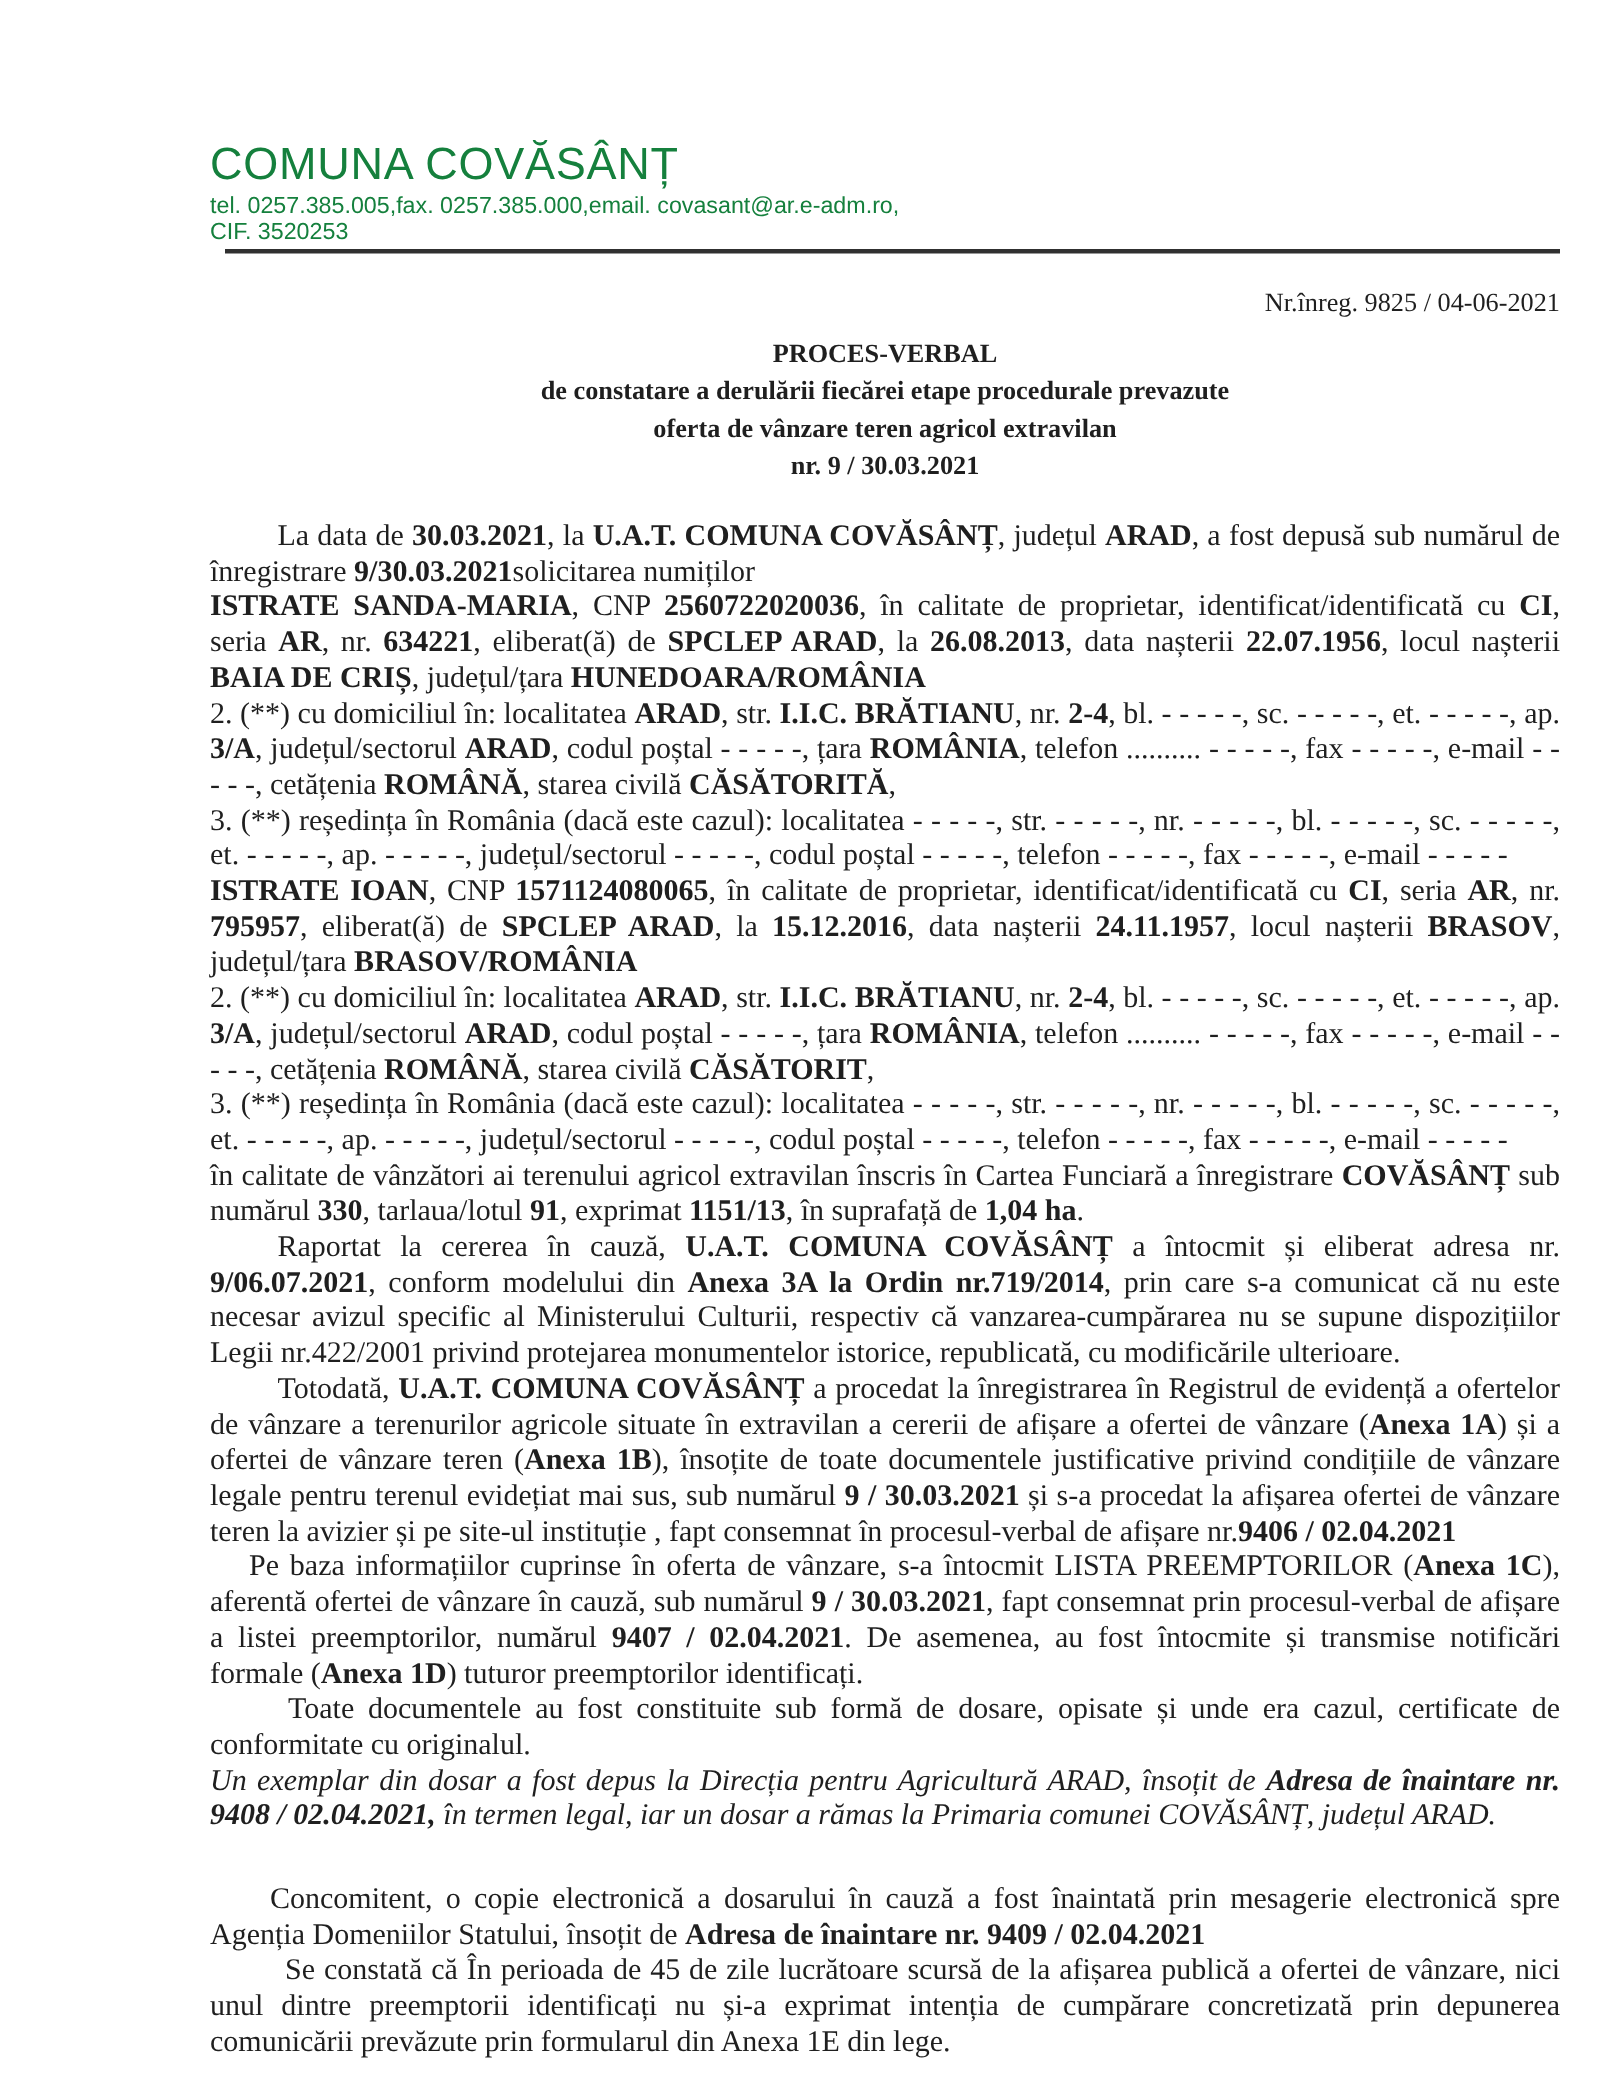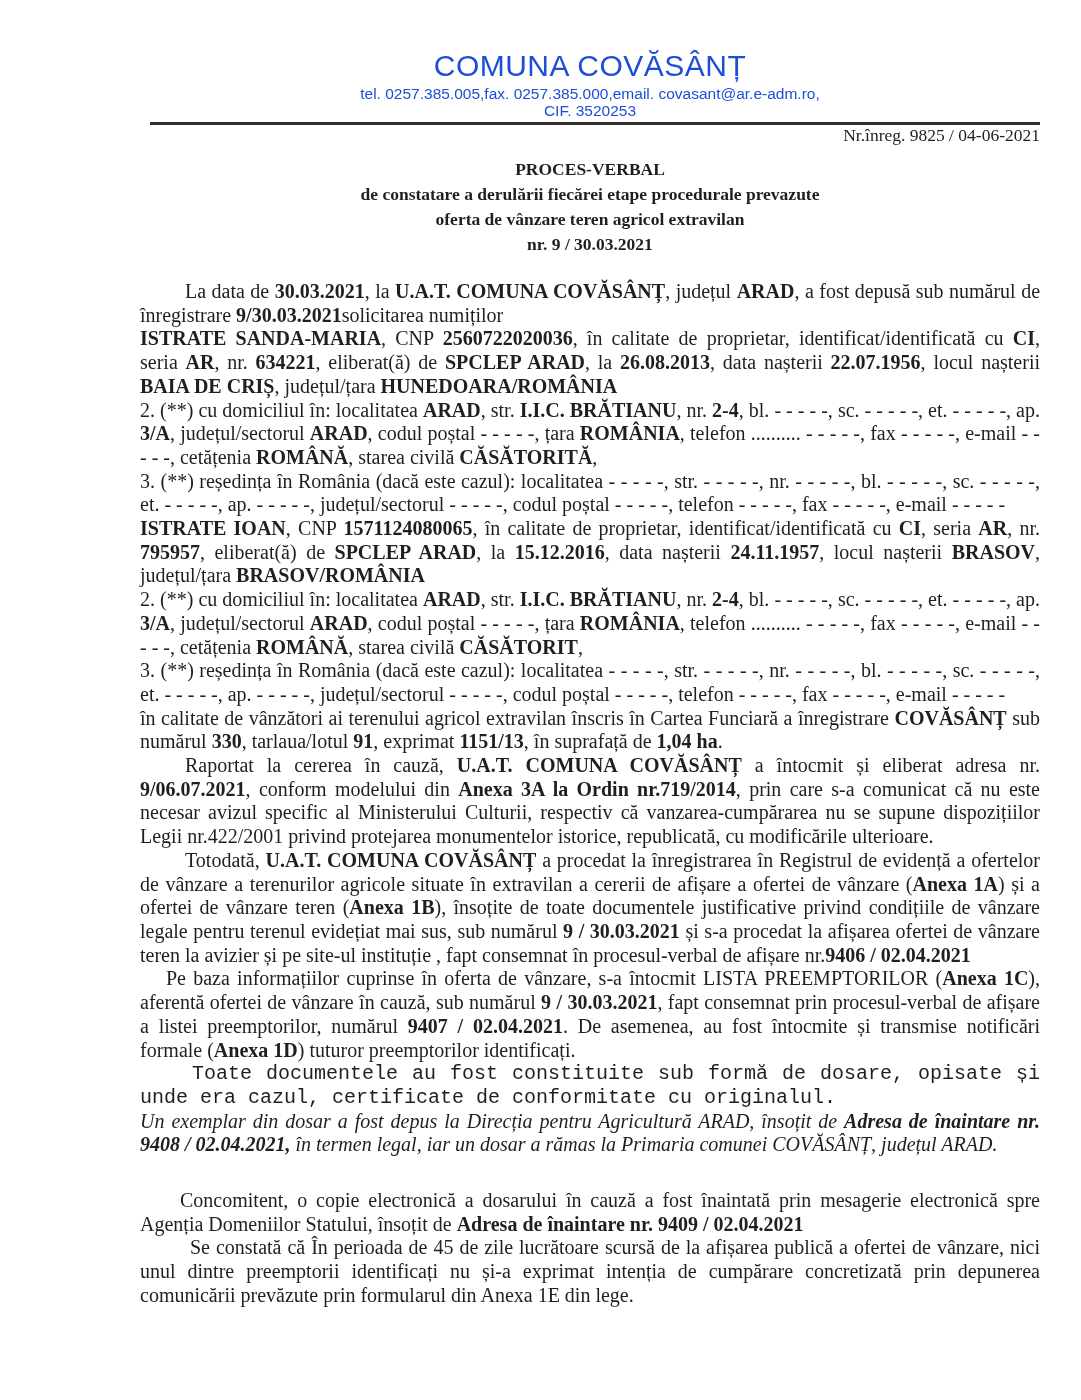--- a/index.html
+++ b/index.html
@@ -12,23 +12,23 @@
     font-family: "Liberation Serif", serif;
     color: #1f1f1f;
   }
   .content {
     margin-left: 140px;
     width: 900px;
   }
   
   .org-header {
     padding-top: 50px;
-    text-align: center;
     font-family: "Liberation Sans", sans-serif;
-    color: #1d4ed8;
+    color: #15803d;
+    margin-top: 44px;
   }
   .org-name {
     font-size: 30px;
     line-height: 32px;
     font-weight: 400;
     letter-spacing: 0.5px;
   }
   .org-address {
     margin-top: 3px;
     font-size: 15.5px;
@@ -36,20 +36,21 @@
   }
   .org-address div { white-space: nowrap; }
   .header-divider {
     border: none;
     border-top: 3px solid #303030;
     margin: 3px 0 0 10px;
     height: 0;
   }
   
   .reg-number {
+    margin-top: 22px;
     text-align: right;
     font-size: 17.5px;
     line-height: 20px;
   }
   
   .doc-title {
     margin-top: 12px;
     text-align: center;
     font-weight: bold;
     font-size: 17.5px;
@@ -94,20 +95,20 @@
         <p style="text-indent: 0px;"><b>ISTRATE SANDA-MARIA</b><span>, CNP </span><b>2560722020036</b><span>, în calitate de proprietar, identificat/identificată cu </span><b>CI</b><span>, seria </span><b>AR</b><span>, nr. </span><b>634221</b><span>, eliberat(ă) de </span><b>SPCLEP ARAD</b><span>, la </span><b>26.08.2013</b><span>, data nașterii </span><b>22.07.1956</b><span>, locul nașterii </span><b>BAIA DE CRIȘ</b><span>, județul/țara </span><b>HUNEDOARA/ROMÂNIA</b></p>
         <p style="text-indent: 0px;"><span>2. (**) cu domiciliul în: localitatea </span><b>ARAD</b><span>, str. </span><b>I.I.C. BRĂTIANU</b><span>, nr. </span><b>2-4</b><span>, bl. - - - - -, sc. - - - - -, et. - - - - -, ap. </span><b>3/A</b><span>, județul/sectorul </span><b>ARAD</b><span>, codul poștal - - - - -, țara </span><b>ROMÂNIA</b><span>, telefon .......... - - - - -, fax - - - - -, e-mail - - - - -, cetățenia </span><b>ROMÂNĂ</b><span>, starea civilă </span><b>CĂSĂTORITĂ</b><span>,</span></p>
         <p style="text-indent: 0px;"><span>3. (**) reședința în România (dacă este cazul): localitatea - - - - -, str. - - - - -, nr. - - - - -, bl. - - - - -, sc. - - - - -, et. - - - - -, ap. - - - - -, județul/sectorul - - - - -, codul poștal - - - - -, telefon - - - - -, fax - - - - -, e-mail - - - - -</span></p>
         <p style="text-indent: 0px;"><b>ISTRATE IOAN</b><span>, CNP </span><b>1571124080065</b><span>, în calitate de proprietar, identificat/identificată cu </span><b>CI</b><span>, seria </span><b>AR</b><span>, nr. </span><b>795957</b><span>, eliberat(ă) de </span><b>SPCLEP ARAD</b><span>, la </span><b>15.12.2016</b><span>, data nașterii </span><b>24.11.1957</b><span>, locul nașterii </span><b>BRASOV</b><span>, județul/țara </span><b>BRASOV/ROMÂNIA</b></p>
         <p style="text-indent: 0px;"><span>2. (**) cu domiciliul în: localitatea </span><b>ARAD</b><span>, str. </span><b>I.I.C. BRĂTIANU</b><span>, nr. </span><b>2-4</b><span>, bl. - - - - -, sc. - - - - -, et. - - - - -, ap. </span><b>3/A</b><span>, județul/sectorul </span><b>ARAD</b><span>, codul poștal - - - - -, țara </span><b>ROMÂNIA</b><span>, telefon .......... - - - - -, fax - - - - -, e-mail - - - - -, cetățenia </span><b>ROMÂNĂ</b><span>, starea civilă </span><b>CĂSĂTORIT</b><span>,</span></p>
         <p style="text-indent: 0px;"><span>3. (**) reședința în România (dacă este cazul): localitatea - - - - -, str. - - - - -, nr. - - - - -, bl. - - - - -, sc. - - - - -, et. - - - - -, ap. - - - - -, județul/sectorul - - - - -, codul poștal - - - - -, telefon - - - - -, fax - - - - -, e-mail - - - - -</span></p>
         <p style="text-indent: 0px;"><span>în calitate de vânzători ai terenului agricol extravilan înscris în Cartea Funciară a înregistrare </span><b>COVĂSÂNȚ</b><span> sub numărul </span><b>330</b><span>, tarlaua/lotul </span><b>91</b><span>, exprimat </span><b>1151/13</b><span>, în suprafață de </span><b>1,04 ha</b><span>.</span></p>
         <p style="text-indent: 45px;"><span>Raportat la cererea în cauză, </span><b>U.A.T. COMUNA COVĂSÂNȚ</b><span> a întocmit și eliberat adresa nr. </span><b>9/06.07.2021</b><span>, conform modelului din </span><b>Anexa 3A la Ordin nr.719/2014</b><span>, prin care s-a comunicat că nu este necesar avizul specific al Ministerului Culturii, respectiv că vanzarea-cumpărarea nu se supune dispozițiilor Legii nr.422/2001 privind protejarea monumentelor istorice, republicată, cu modificările ulterioare.</span></p>
         <p style="text-indent: 45px;"><span>Totodată, </span><b>U.A.T. COMUNA COVĂSÂNȚ</b><span> a procedat la înregistrarea în Registrul de evidență a ofertelor de vânzare a terenurilor agricole situate în extravilan a cererii de afișare a ofertei de vânzare (</span><b>Anexa 1A</b><span>) și a ofertei de vânzare teren (</span><b>Anexa 1B</b><span>), însoțite de toate documentele justificative privind condițiile de vânzare legale pentru terenul evidețiat mai sus, sub numărul </span><b>9 / 30.03.2021</b><span> și s-a procedat la afișarea ofertei de vânzare teren la avizier și pe site-ul instituție , fapt consemnat în procesul-verbal de afișare nr.</span><b>9406 / 02.04.2021</b></p>
         <p style="text-indent: 26px;"><span>Pe baza informațiilor cuprinse în oferta de vânzare, s-a întocmit LISTA PREEMPTORILOR (</span><b>Anexa 1C</b><span>), aferentă ofertei de vânzare în cauză, sub numărul </span><b>9 / 30.03.2021</b><span>, fapt consemnat prin procesul-verbal de afișare a listei preemptorilor, numărul </span><b>9407 / 02.04.2021</b><span>. De asemenea, au fost întocmite și transmise notificări formale (</span><b>Anexa 1D</b><span>) tuturor preemptorilor identificați.</span></p>
-        <p style="text-indent: 52px; font-family: Liberation Mono, monospace;"><span>Toate documentele au fost constituite sub formă de dosare, opisate și unde era cazul, certificate de conformitate cu originalul.</span></p>
+        <p style="text-indent: 52px;"><span>Toate documentele au fost constituite sub formă de dosare, opisate și unde era cazul, certificate de conformitate cu originalul.</span></p>
         <p style="text-indent: 0px; font-style: italic;"><span>Un exemplar din dosar a fost depus la Direcția pentru Agricultură ARAD, însoțit de </span><b>Adresa de înaintare nr. 9408 / 02.04.2021,</b><span> în termen legal, iar un dosar a rămas la Primaria comunei COVĂSÂNȚ, județul ARAD.</span></p>
         <p style="text-indent: 40px; margin-top: 32px;"><span>Concomitent, o copie electronică a dosarului în cauză a fost înaintată prin mesagerie electronică spre Agenția Domeniilor Statului, însoțit de </span><b>Adresa de înaintare nr. 9409 / 02.04.2021</b></p>
         <p style="text-indent: 50px;"><span>Se constată că În perioada de 45 de zile lucrătoare scursă de la afișarea publică a ofertei de vânzare, nici unul dintre preemptorii identificați nu și-a exprimat intenția de cumpărare concretizată prin depunerea comunicării prevăzute prin formularul din Anexa 1E din lege.</span></p>
       </div>
 
   </div>
 </div>
 
 </body></html>

